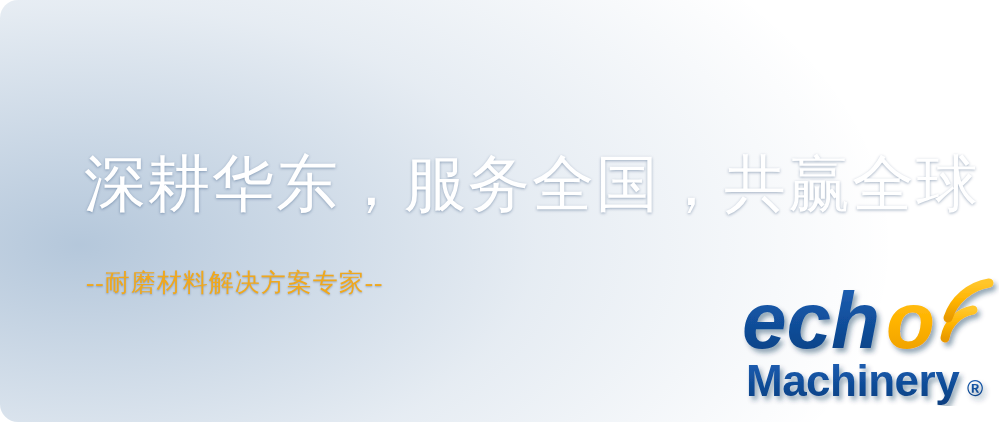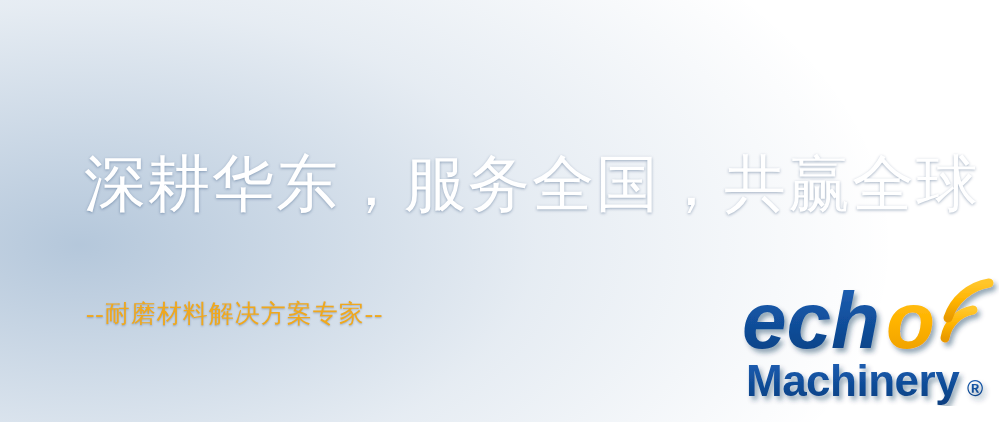--- a/index.html
+++ b/index.html
@@ -18,20 +18,21 @@
     background:
       linear-gradient(72deg,
         #0f5ca8 0%,
         #13five 0%,
         #1460ad 14%,
         #2f74ba 34%,
         #4d89c6 52%,
         #77a6d6 72%,
         #97bee0 88%,
         #a6c7e6 100%);
+    border-radius: 18px;
   }
 
   
   #banner::after {
     content: "";
     position: absolute;
     inset: 0;
     background: radial-gradient(120% 150% at 8% 58%,
                 rgba(8, 70, 135, 0.30) 0%,
                 rgba(8, 70, 135, 0.10) 38%,
@@ -58,21 +59,20 @@
   #subtitle {
     left: 86px;
     top: 268px;
     font-family: "Liberation Serif", "DejaVu Serif", serif;
     font-size: 25px;
     line-height: 1.2;
     color: #f0a81d;
     letter-spacing: 1px;
     white-space: nowrap;
     text-shadow: 0 1px 2px rgba(0, 40, 90, 0.28);
-    margin-top: 31px;
   }
 
   
   #logo {
     left: 742px;
     top: 276px;
     width: 257px;
     height: 130px;
   }
 

